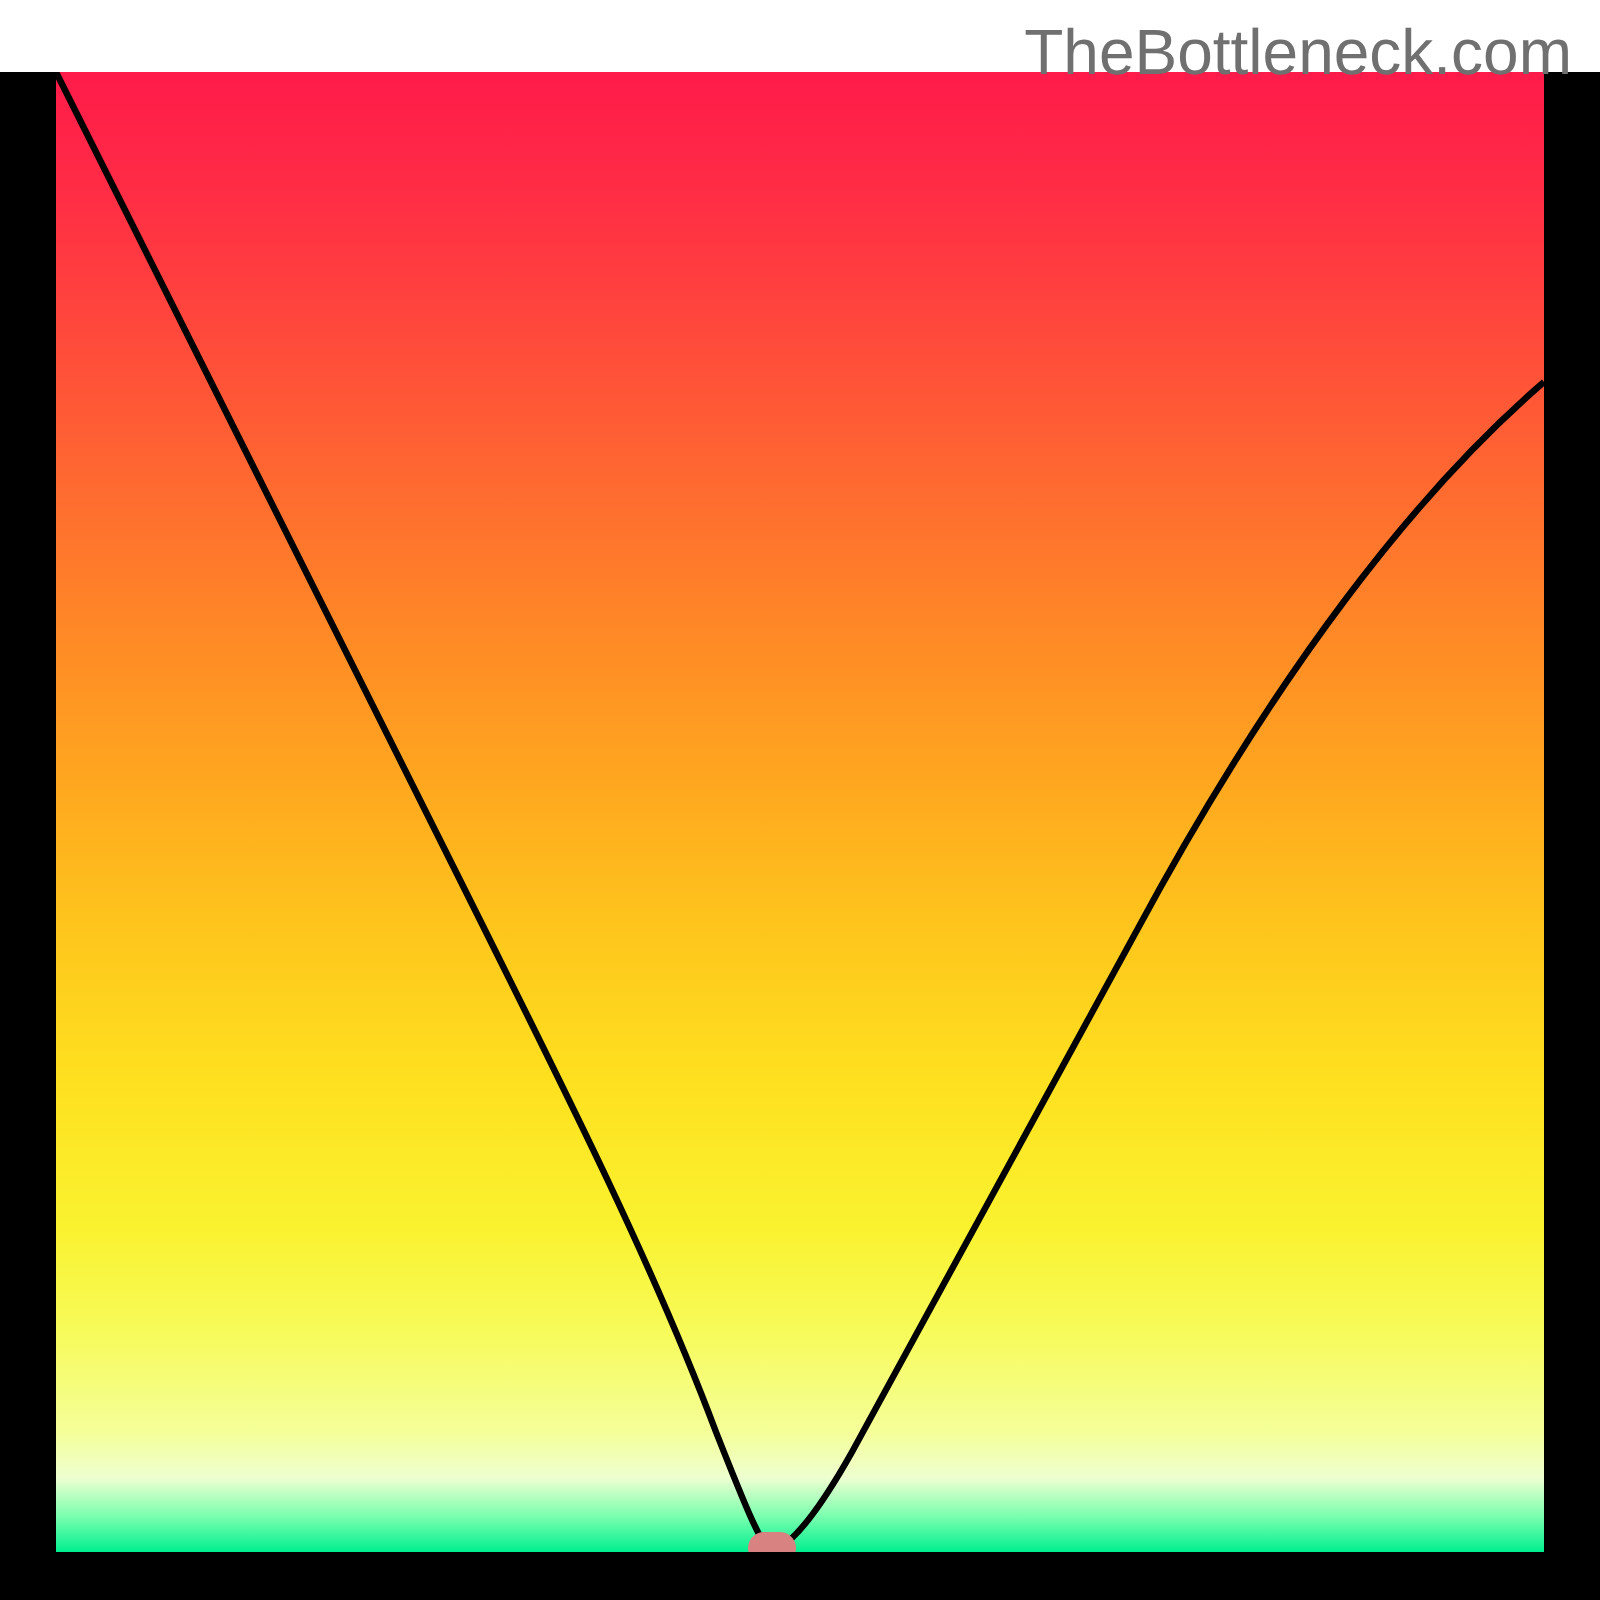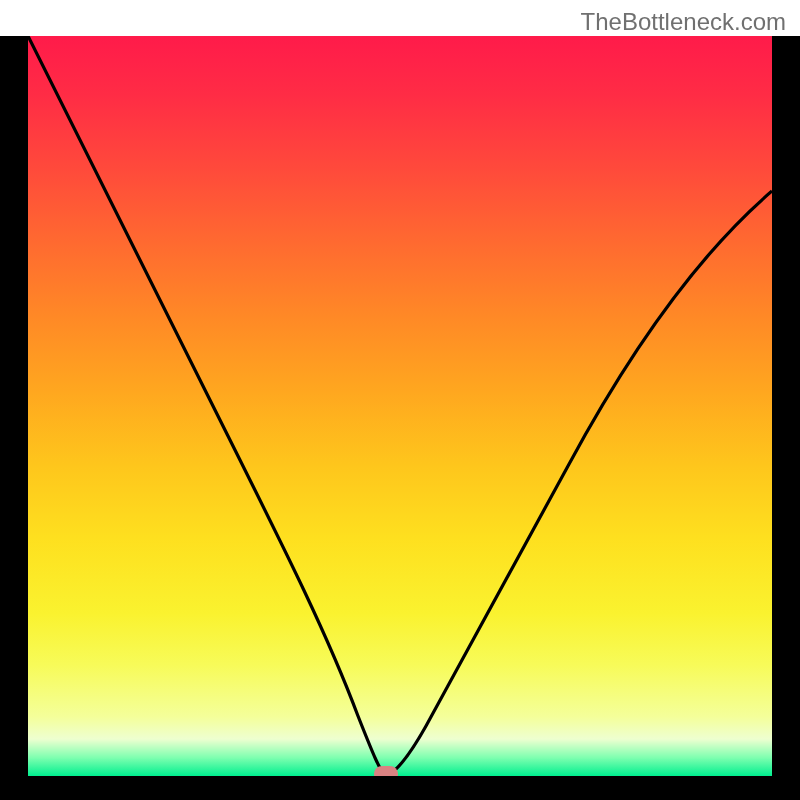--- a/index.html
+++ b/index.html
@@ -10,21 +10,21 @@
   .container {
     width: 800px;
     height: 800px;
     position: relative;
   }
   .watermark {
     position: absolute;
     top: 8px;
     right: 14px;
     font-family: Arial, Helvetica, sans-serif;
-    font-size: 24px;
+    font-size: 32px;
     color: #707070;
     font-weight: 500;
     z-index: 3;
   }
   .outer-frame {
     position: absolute;
     left: 0;
     top: 36px;
     width: 800px;
     height: 764px;

